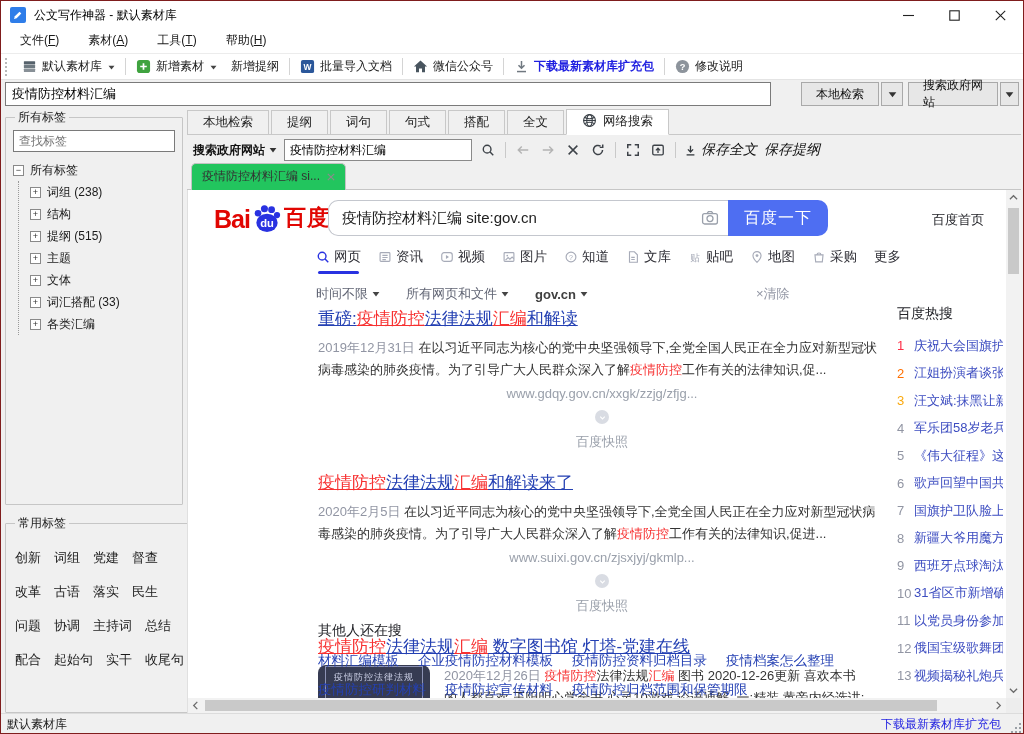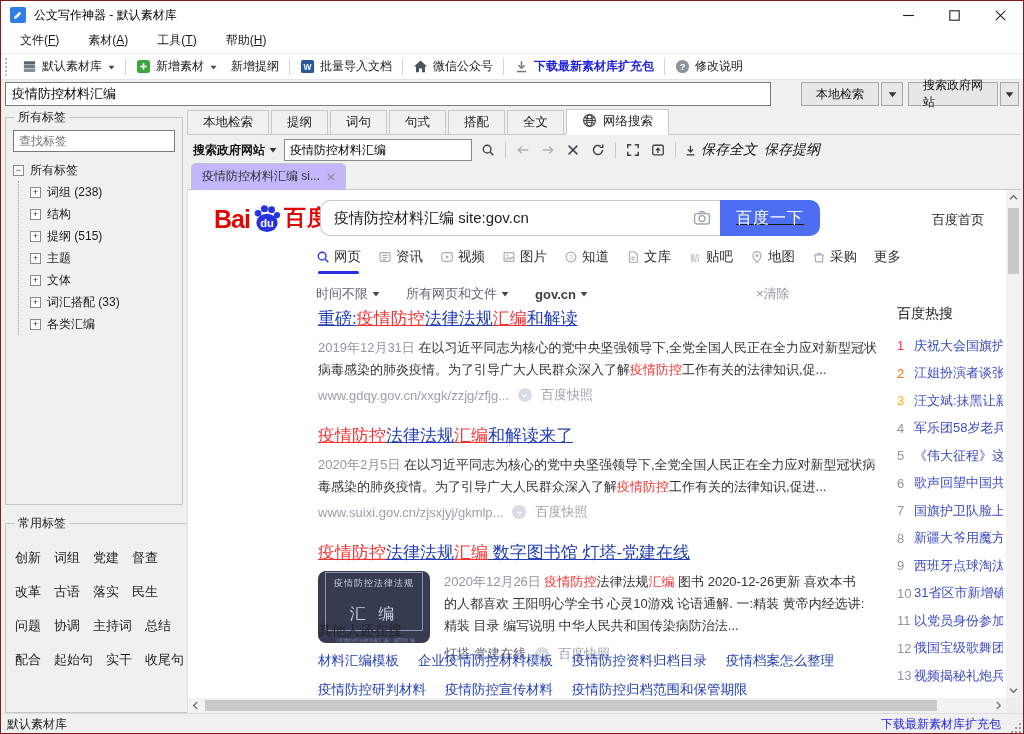--- a/index.html
+++ b/index.html
@@ -67,41 +67,41 @@
   .url-input { width:188px; height:22px; border:1px solid #8a8a8a; background:#fff; padding:2px 5px; font-size:12px; font-family:inherit; }
   .bbtn { width:18px; height:18px; display:flex; align-items:center; justify-content:center; color:#3d4248; }
   .bbtn svg { width:14px; height:14px; }
   .bbtn.disabled { color:#b3b3b3; }
   .bsep { width:1px; height:16px; background:#c9c9c9; margin:0 1px; }
   .save-lbl { display:flex; align-items:center; gap:4px; font-size:14px; color:#111; white-space:nowrap;font-style:italic; }
   .save-lbl svg { width:13px; height:13px; color:#33383d; }
 
   
   .page-tab-row { height:25px; display:flex; align-items:flex-end; padding-left:4px; background:#f0f0f0; border-bottom:1px solid #c6c6c6; }
-  .page-tab { display:flex; align-items:center; gap:7px; background:#c4b5fd; border:1px solid #c3c3c3; border-bottom:none; border-radius:5px 5px 0 0; padding:4px 10px 5px; font-size:12px; color:#333; margin-bottom:-1px; }
+  .page-tab { display:flex; align-items:center; gap:7px; background:#22c55e; border:1px solid #c3c3c3; border-bottom:none; border-radius:5px 5px 0 0; padding:4px 10px 5px; font-size:12px; color:#333; margin-bottom:-1px; }
   .page-tab .x svg { width:8px; height:8px; color:#8b8b8b; }
 
   
   .content { position:relative; flex:1; background:#fff; border-left:1px solid #e0e0e0; }
   .bd-page { position:absolute; left:0; top:0; right:15px; bottom:15px; background:#fff; overflow:hidden; }
 
   .vscroll { position:absolute; right:0; top:0; bottom:15px; width:15px; background:#f2f2f2; }
   .hscroll { position:absolute; left:0; right:15px; bottom:0; height:15px; background:#f2f2f2; }
   .scroll-corner { position:absolute; right:0; bottom:0; width:15px; height:15px; background:#ededed; }
   .sarrow { position:absolute; width:15px; height:15px; display:flex; align-items:center; justify-content:center; color:#6b6b6b; }
   .sarrow svg { width:9px; height:9px; }
   .vthumb { position:absolute; left:2px; right:2px; top:18px; height:66px; background:#c9c9c9; }
   .hthumb { position:absolute; top:2px; bottom:2px; left:17px; width:calc(100% - 86px); background:#c9c9c9; }
 
   
   .bd-logo { position:absolute; left:26px; top:12px; display:flex; align-items:flex-end; }
   .bd-logo .bai { font-size:25px; font-weight:bold; color:#e10602; letter-spacing:-1px; }
   .bd-logo svg { width:32px; height:32px; margin:0 1px; }
   .bd-logo .cn { font-size:22px; font-weight:bold; color:#e10602; letter-spacing:1px; padding-bottom:1px; }
-  .bd-searchbox { position:absolute; left:132px; top:10px; display:flex;text-decoration:underline; }
+  .bd-searchbox { position:absolute; left:140px; top:10px; display:flex; }
   .bd-input-wrap { position:relative; }
   .bd-searchbox input { width:400px; height:36px; border:1px solid #c4c7ce; border-right:none; border-radius:10px 0 0 10px; padding:0 34px 0 13px; font-size:15px; font-family:inherit; color:#222; }
   .cam { position:absolute; right:9px; top:9px; color:#9aa0ab; }
   .cam svg { width:18px; height:18px; }
   .bd-go { width:100px; height:36px; background:#4e6ef2; color:#fff; font-size:16px; border:none; border-radius:0 10px 10px 0; letter-spacing:1px; }
   .bd-home { position:absolute; left:744px; top:21px; font-size:13px; color:#24252a; white-space:nowrap; }
 
   .bd-nav { position:absolute; left:128px; top:58px; display:flex; gap:17px; }
   .bd-nav-item { display:flex; align-items:center; gap:4px; font-size:13.5px; color:#313138; position:relative; padding-bottom:8px; white-space:nowrap; }
   .bd-nav-item svg { width:14px; height:14px; color:#a7abb8; }
@@ -115,21 +115,21 @@
   .bd-clear { position:absolute; left:568px; top:95px; font-size:13px; color:#9195a3; white-space:nowrap; }
 
   .bd-results { position:absolute; left:130px; top:118px; width:568px; }
   .result { margin-bottom:21px; }
   .r-title { font-size:17px; line-height:22px; margin-bottom:7px; }
   .r-title span { color:#2440b3; text-decoration:underline; }
   .r-title span.hl { color:#f73131; }
   .r-snippet { font-size:13px; line-height:22px; color:#333; }
   .r-snippet .date { color:#9195a3; }
   .r-snippet .hl { color:#f73131; }
-  .r-meta { margin-top:5px; font-size:13px; color:#9aa0ab; display:flex; align-items:center; gap:9px; }
+  .r-meta { margin-top:5px; font-size:13px; color:#9aa0ab; display:flex; align-items:center; gap:9px;flex-direction:column; }
   .r-meta .src { color:#626675; }
   .badge { width:14px; height:14px; border-radius:50%; background:#d9dce3; color:#fff; display:flex; align-items:center; justify-content:center; }
   .badge svg { width:7px; height:7px; }
   .r-body { display:flex; }
   .thumb { flex:none; width:112px; height:72px; border-radius:8px; background:#363b52; color:#c9cde4; display:flex; flex-direction:column; align-items:center; justify-content:center; }
   .thumb-frame { border:1px solid #8d93b5; padding:4px 8px 5px; text-align:center; }
   .t1 { font-size:9px; letter-spacing:1px; white-space:nowrap; }
   .t2 { font-size:16px; margin-top:14px; letter-spacing:4px; }
   .t3 { font-size:5px; color:#7d84a8; margin-top:6px; white-space:nowrap; }
   .r-col { margin-left:14px; width:424px; }

